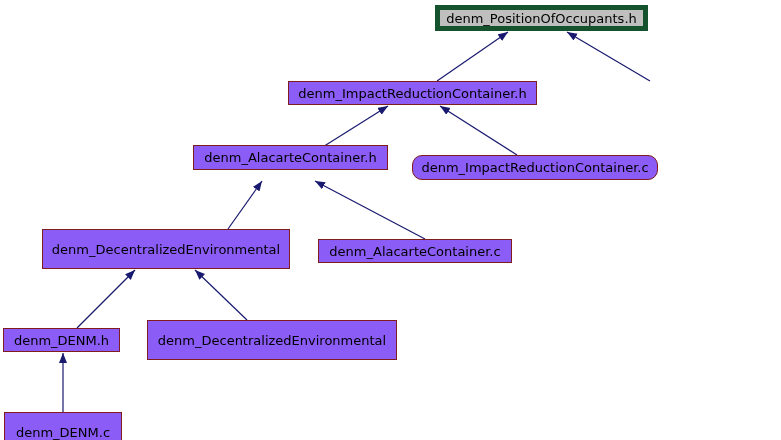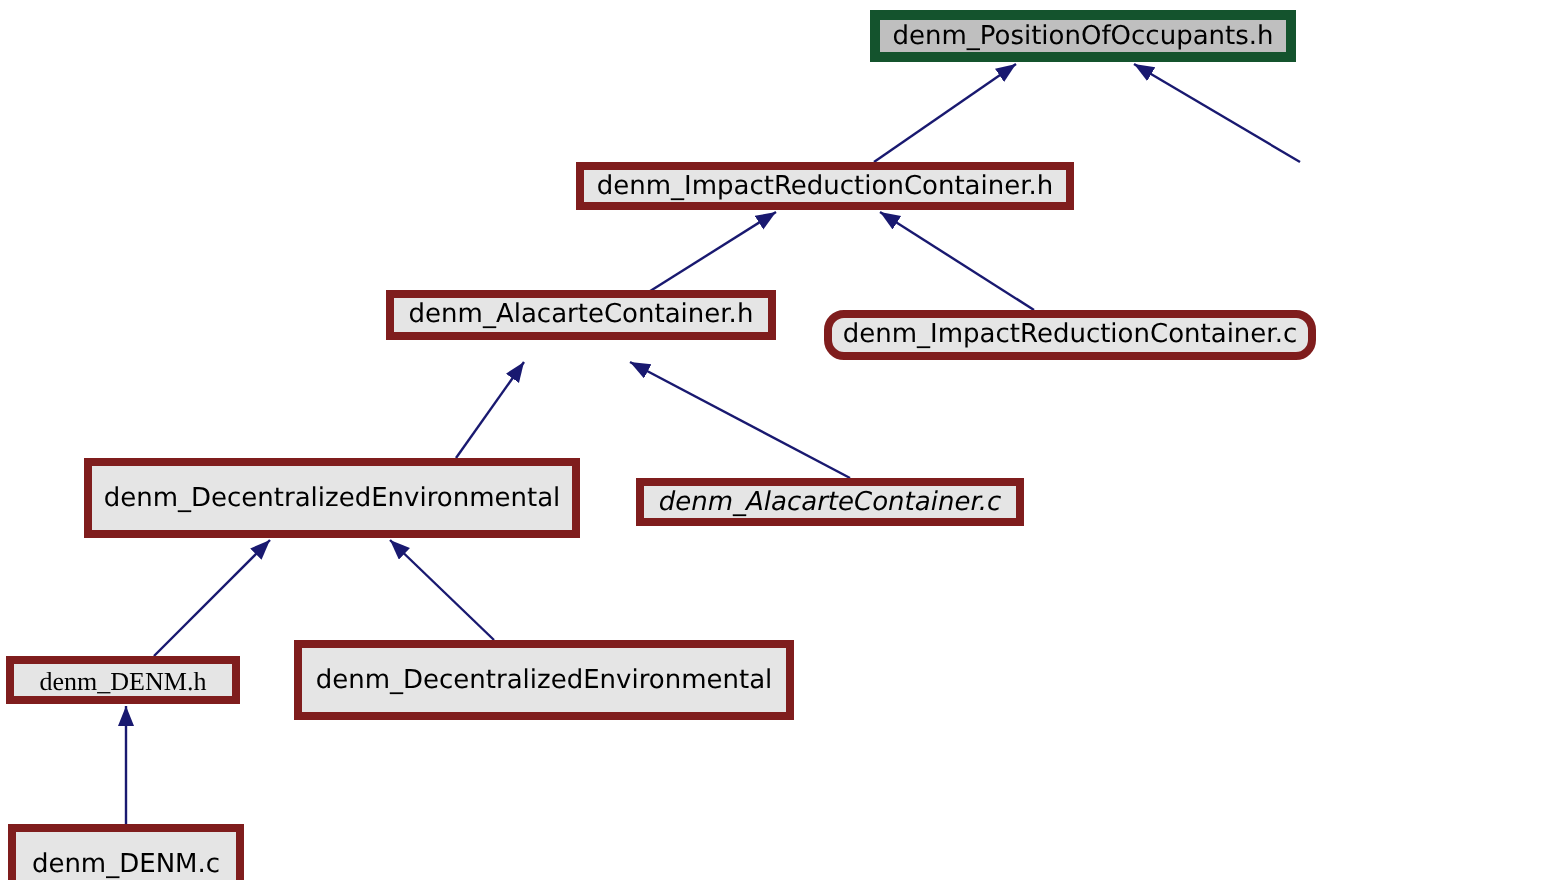--- a/index.html
+++ b/index.html
@@ -12,22 +12,22 @@
     overflow: hidden;
   }
   #edges {
     position: absolute;
     left: 0; top: 0;
     width: 781px; height: 440px;
   }
   .node {
     position: absolute;
     box-sizing: border-box;
-    background: #e5e5e5;
-    border: 4px solid #7f1d1d;
+    background: #8b5cf6;
+    border: 1px solid #7f1d1d;
     color: #000000;
     font-size: 13px;
     line-height: 15px;
     display: flex;
     flex-direction: column;
     align-items: center;
     justify-content: center;
     text-align: center;
     white-space: nowrap;
     cursor: pointer;
@@ -75,25 +75,25 @@
   </div>
 
   <div class="node" style="left:412px; top:155px; width:246px; height:25px;border-radius:10px;">
     <span>denm_ImpactReductionContainer.c</span>
   </div>
 
   <div class="node" style="left:42px; top:229px; width:248px; height:40px;">
     <span>denm_DecentralizedEnvironmental</span>
   </div>
 
-  <div class="node" style="left:318px; top:239px; width:194px; height:24px;font-style:italic;">
+  <div class="node" style="left:318px; top:239px; width:194px; height:24px;">
     <span>denm_AlacarteContainer.c</span>
   </div>
 
-  <div class="node" style="left:3px; top:328px; width:117px; height:24px;font-family:Liberation Serif, serif;">
+  <div class="node" style="left:3px; top:328px; width:117px; height:24px;">
     <span>denm_DENM.h</span>
   </div>
 
   <div class="node" style="left:147px; top:320px; width:250px; height:40px;">
     <span>denm_DecentralizedEnvironmental</span>
   </div>
 
   <div class="node" style="left:4px; top:412px; width:118px; height:40px;">
     <span>denm_DENM.c</span>
   </div>

